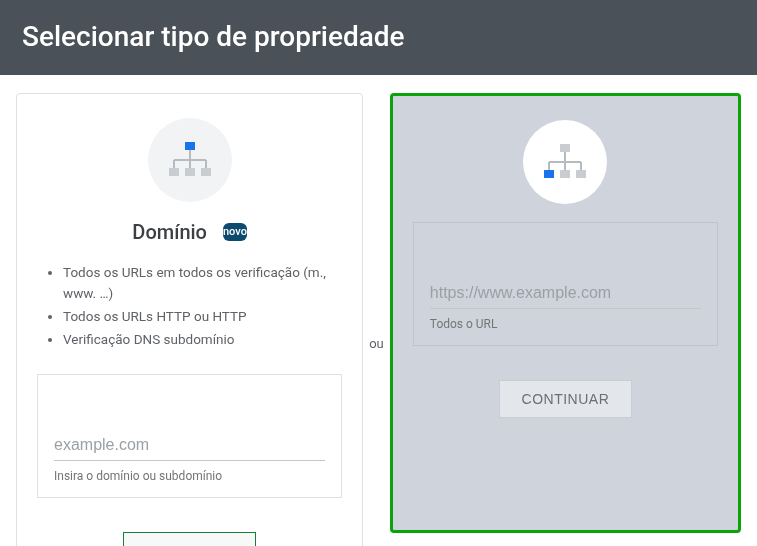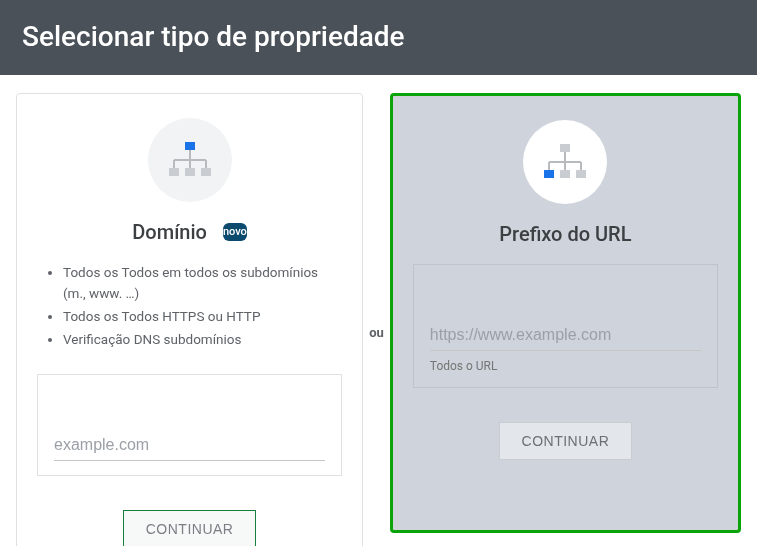--- a/index.html
+++ b/index.html
@@ -36,21 +36,20 @@
   }
   .card.selected {
     background: #cfd4dc;
     border: 3px solid #0aa30a;
   }
   .or-sep {
     align-self: center;
     font-size: 13px;
     color: #5f6368;
     padding: 0 6px;
-    font-weight: bold;
   }
   .icon-circle {
     width: 84px;
     height: 84px;
     background: #f1f3f4;
     border-radius: 50%;
     display: flex;
     align-items: center;
     justify-content: center;
     margin-bottom: 18px;
@@ -148,49 +147,47 @@
         <rect x="3" y="28" width="10" height="8" fill="#c9ccd0"></rect>
         <rect x="19" y="28" width="10" height="8" fill="#c9ccd0"></rect>
         <rect x="35" y="28" width="10" height="8" fill="#c9ccd0"></rect>
       </svg>
     </div>
     <div class="card-title">
       <span>Domínio</span>
       <span class="badge">novo</span>
     </div>
     <ul class="features">
-      <li>Todos os Todos em todos os subdomínios (m., www. …)</li>
-      <li>Todos os Todos HTTPS ou HTTP</li>
-      <li>Verificação DNS subdomínios</li>
+      <li>Todos os URLs em todos os verificação (m., www. …)</li>
+      <li>Todos os URLs HTTP ou HTTP</li>
+      <li>Verificação DNS subdomínio</li>
     </ul>
     <div class="input-wrap">
       <input class="text-input" type="text" placeholder="example.com" style="">
+      <div class="helper">Insira o domínio ou subdomínio</div>
     </div>
     <button class="continue-btn">CONTINUAR</button>
   </div>
 
   <div class="or-sep">ou</div>
 
   <div class="card selected">
     <div class="icon-circle">
       <svg width="48" height="40" viewBox="0 0 48 40">
         <rect x="19" y="2" width="10" height="8" fill="#c9ccd0"></rect>
         <line x1="24" y1="10" x2="24" y2="20" stroke="#b8bbbe" stroke-width="2"></line>
         <line x1="8" y1="20" x2="40" y2="20" stroke="#b8bbbe" stroke-width="2"></line>
         <line x1="8" y1="20" x2="8" y2="28" stroke="#b8bbbe" stroke-width="2"></line>
         <line x1="24" y1="20" x2="24" y2="28" stroke="#b8bbbe" stroke-width="2"></line>
         <line x1="40" y1="20" x2="40" y2="28" stroke="#b8bbbe" stroke-width="2"></line>
         <rect x="3" y="28" width="10" height="8" fill="#1a73e8"></rect>
         <rect x="19" y="28" width="10" height="8" fill="#c9ccd0"></rect>
         <rect x="35" y="28" width="10" height="8" fill="#c9ccd0"></rect>
       </svg>
     </div>
-    <div class="card-title">
-      <span>Prefixo do URL</span>
-    </div>
     <div class="input-wrap">
       <input class="text-input" type="text" placeholder="https://www.example.com" style="">
       <div class="helper">Todos o URL</div>
     </div>
     <button class="continue-btn">CONTINUAR</button>
   </div>
 
 </div>
 
 </body></html>

